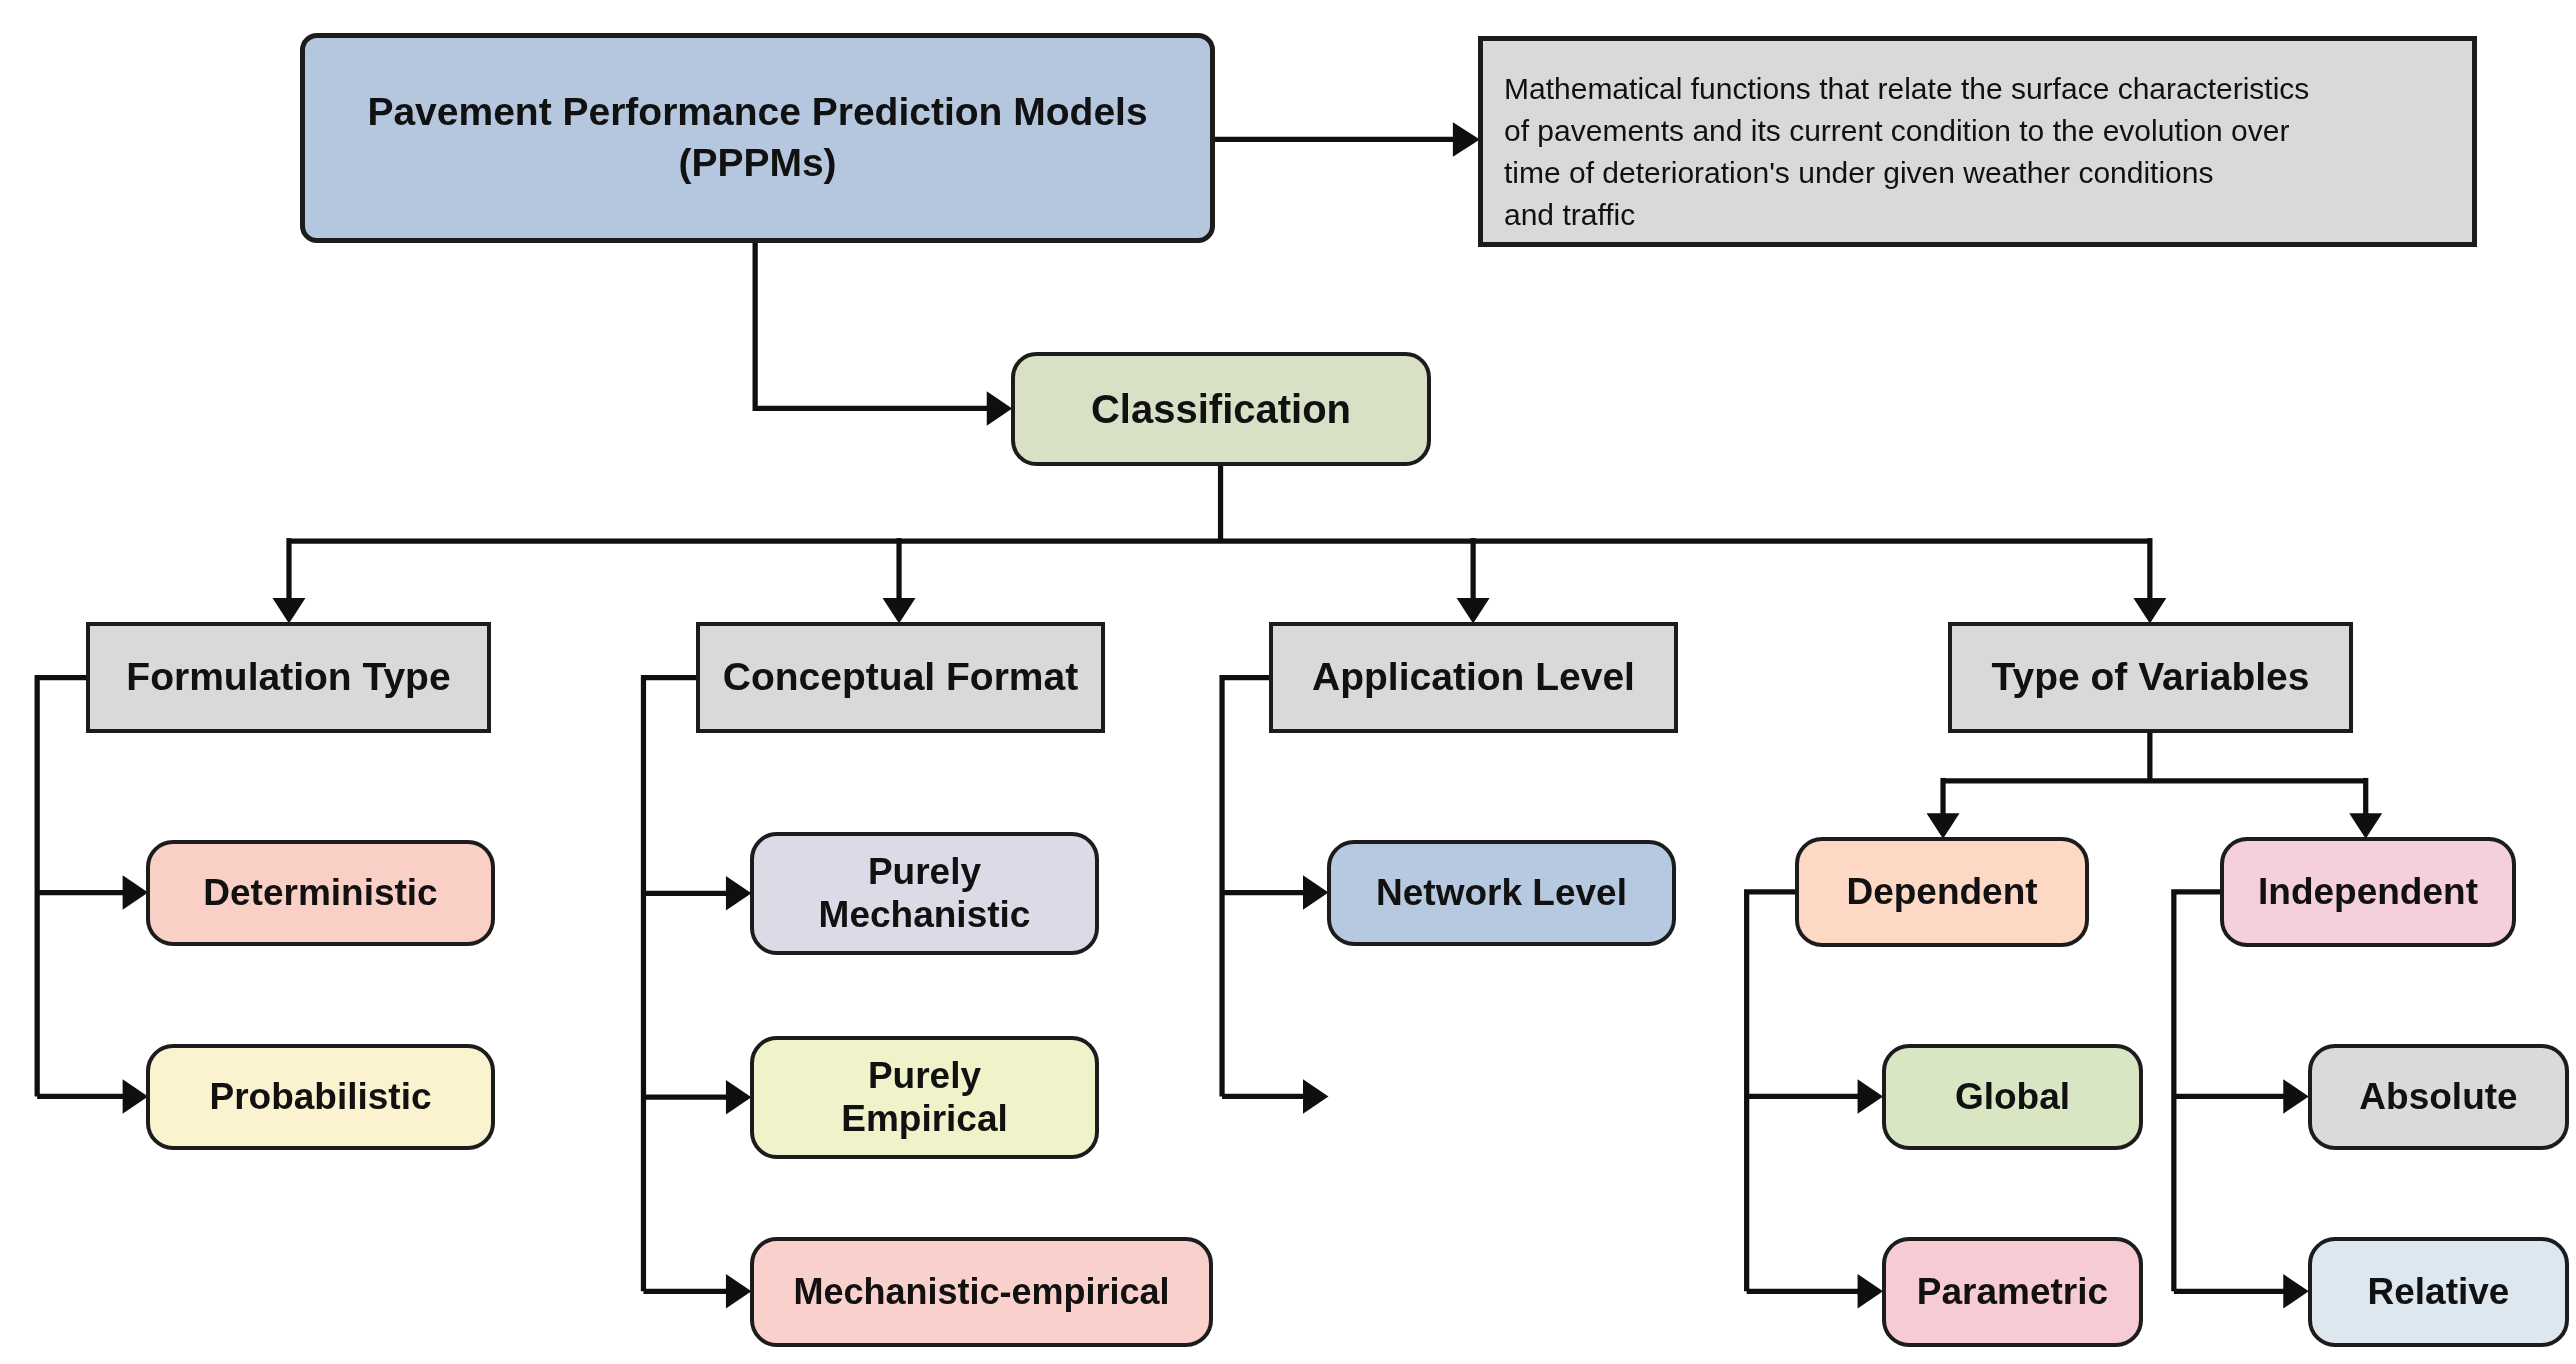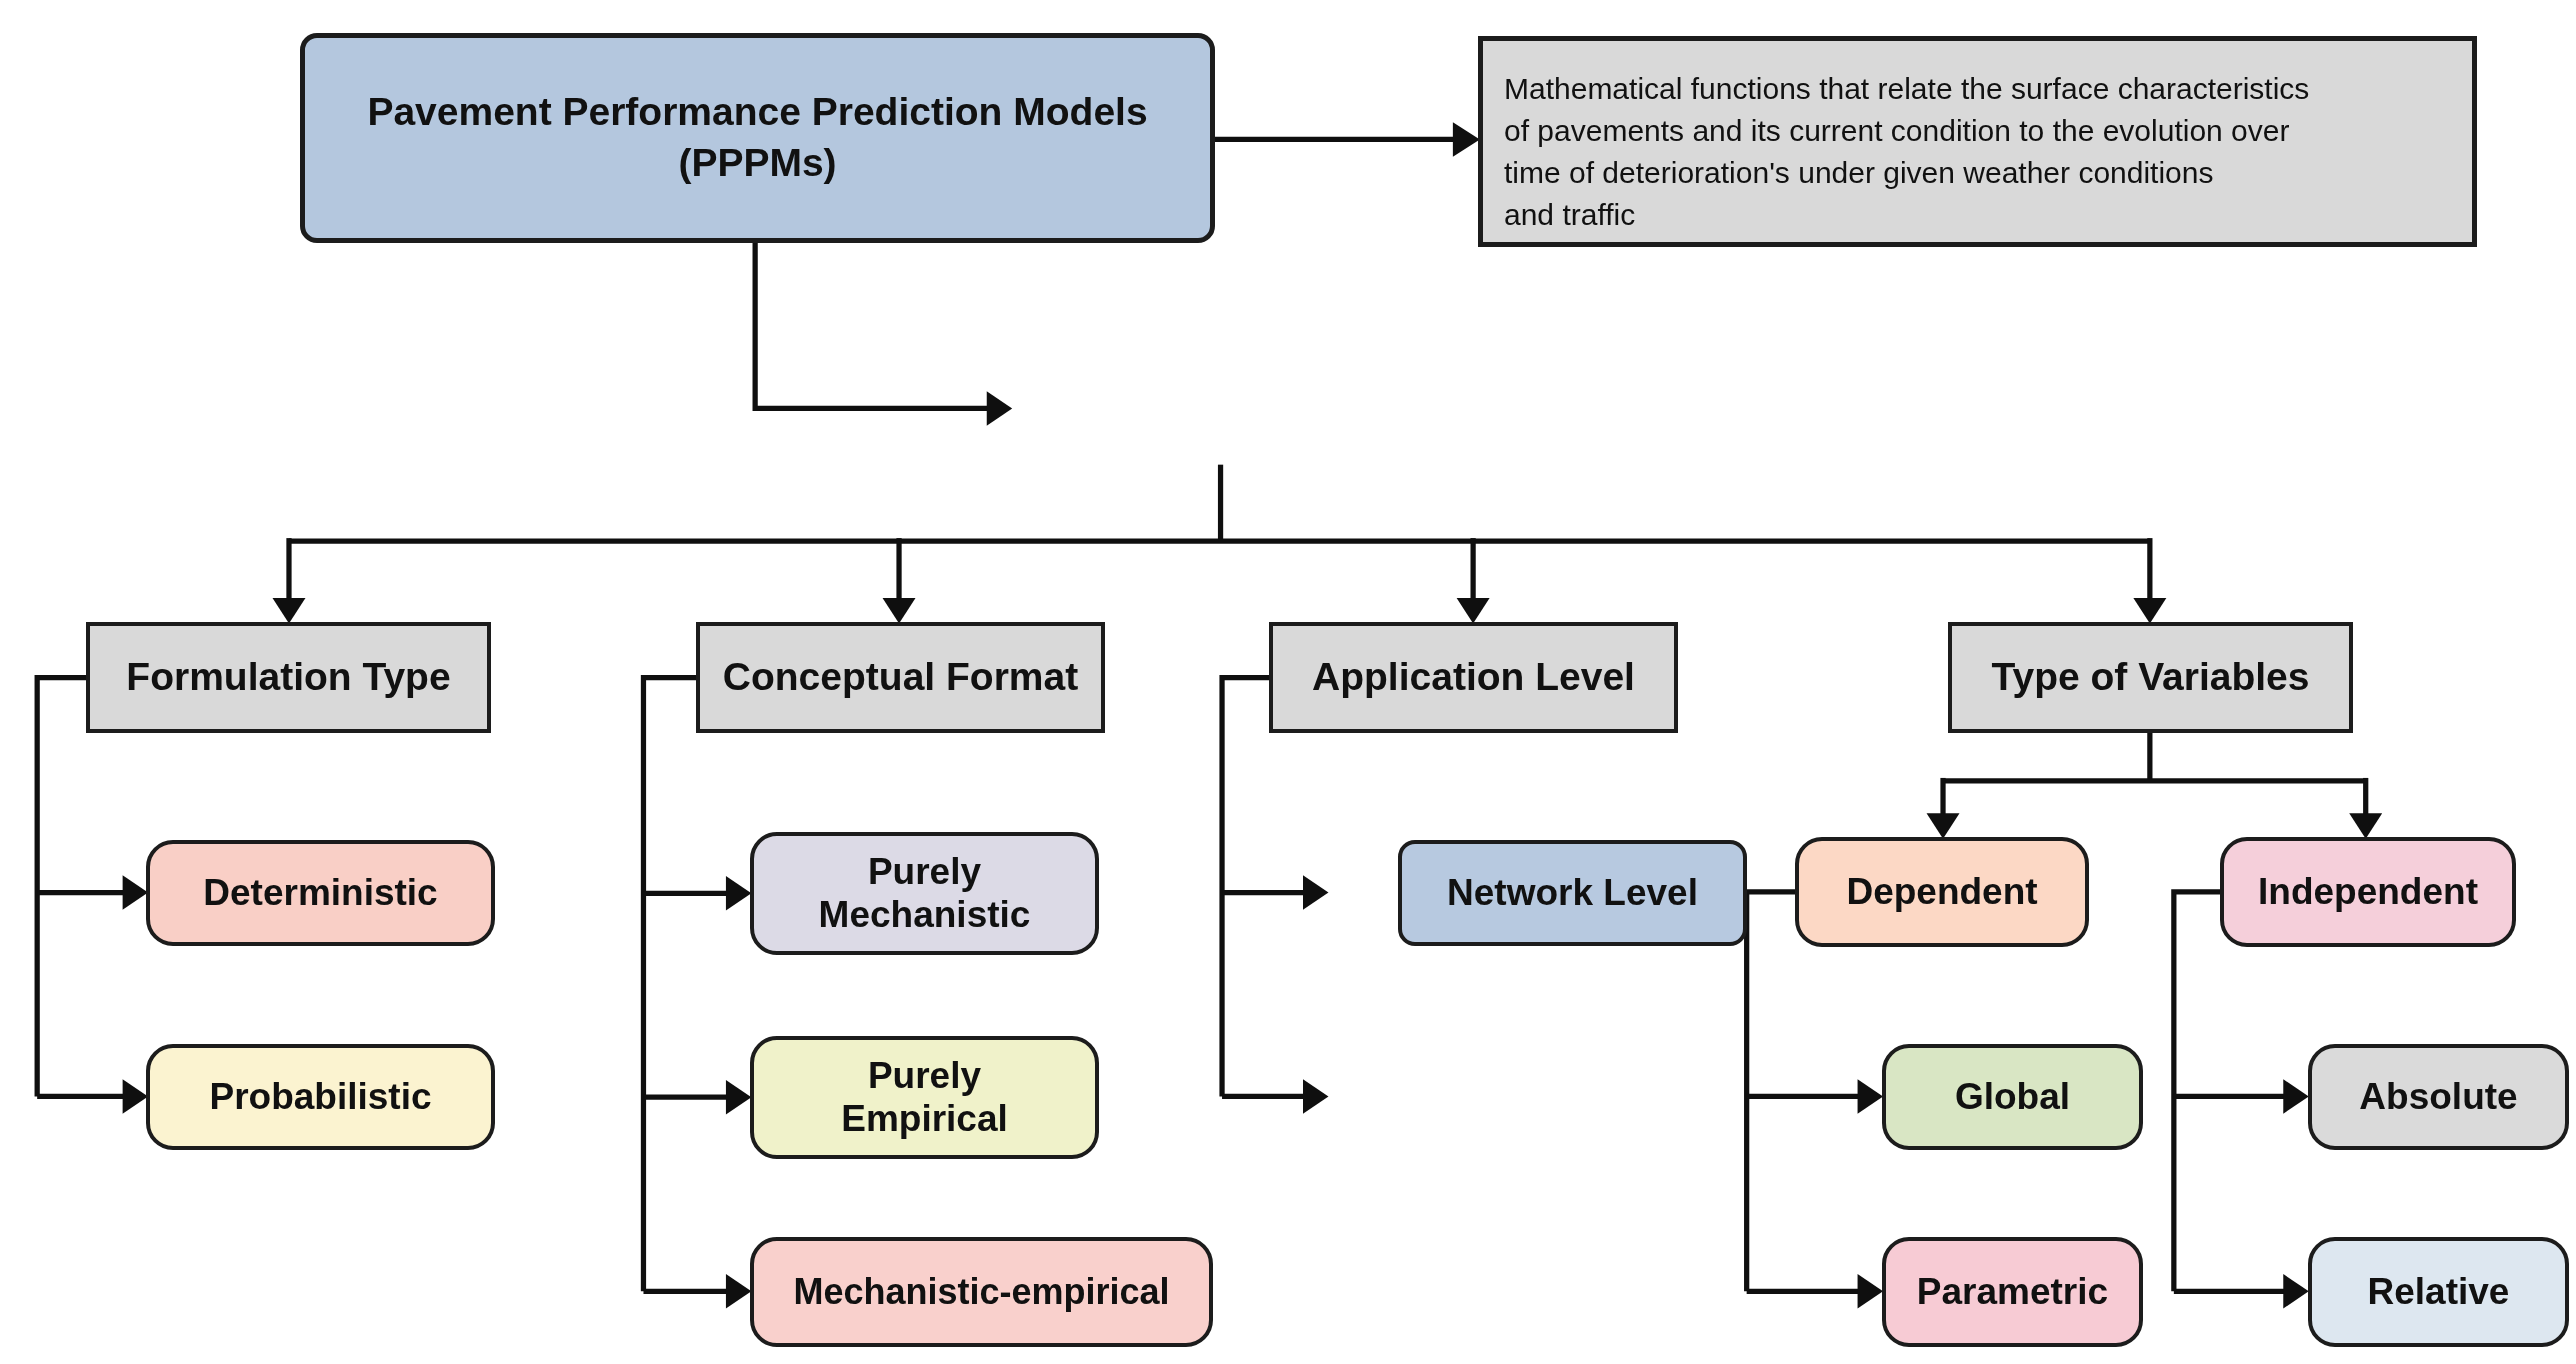--- a/index.html
+++ b/index.html
@@ -59,21 +59,21 @@
   .n-application-level { left: 1269px; top: 622px; width: 409px; height: 111px; font-size: 39px; }
   .n-type-of-variables { left: 1948px; top: 622px; width: 405px; height: 111px; font-size: 39px; }
 
   .n-deterministic { left: 146px; top: 840px; width: 349px; height: 106px; font-size: 37px; }
   .n-probabilistic { left: 146px; top: 1044px; width: 349px; height: 106px; font-size: 37px; }
 
   .n-purely-mechanistic    { left: 750px; top: 832px; width: 349px; height: 123px; font-size: 37px; line-height: 1.15; }
   .n-purely-empirical      { left: 750px; top: 1036px; width: 349px; height: 123px; font-size: 37px; line-height: 1.15; }
   .n-mechanistic-empirical { left: 750px; top: 1237px; width: 463px; height: 110px; font-size: 36px; }
 
-  .n-network-level { left: 1398px; top: 840px; width: 349px; height: 106px; font-size: 37px; border-radius: 17px; }
+  .n-network-level { left: 1327px; top: 840px; width: 349px; height: 106px; font-size: 37px; }
   .n-project-level { left: 1327px; top: 1044px; width: 349px; height: 106px; font-size: 37px; }
 
   .n-dependent   { left: 1795px; top: 837px; width: 294px; height: 110px; font-size: 37px; }
   .n-independent { left: 2220px; top: 837px; width: 296px; height: 110px; font-size: 37px; }
   .n-global      { left: 1882px; top: 1044px; width: 261px; height: 106px; font-size: 37px; }
   .n-parametric  { left: 1882px; top: 1237px; width: 261px; height: 110px; font-size: 37px; }
   .n-absolute    { left: 2308px; top: 1044px; width: 261px; height: 106px; font-size: 37px; }
   .n-relative    { left: 2308px; top: 1237px; width: 261px; height: 110px; font-size: 37px; }
 </style>
 </head>
@@ -150,20 +150,21 @@
   </svg>
 
   <div class="node n-root" style="background-color: rgb(180, 199, 222);">Pavement Performance Prediction Models
 (PPPMs)</div>
 
   <div class="node n-definition" style="background-color: rgb(217, 217, 217);">Mathematical functions that relate the surface characteristics
 of pavements and its current condition to the evolution over
 time of deterioration's under given weather conditions
 and traffic</div>
 
+  <div class="node n-classification" style="background-color: rgb(216, 225, 198);">Classification</div>
 
   <div class="node n-formulation-type" style="background-color: rgb(217, 217, 217);">Formulation Type</div>
 
   <div class="node rounded n-deterministic" style="background-color: rgb(249, 207, 198);">Deterministic</div>
 
   <div class="node rounded n-probabilistic" style="background-color: rgb(251, 243, 208);">Probabilistic</div>
 
   <div class="node n-conceptual-format" style="background-color: rgb(217, 217, 217);">Conceptual Format</div>
 
   <div class="node rounded n-purely-mechanistic" style="background-color: rgb(220, 218, 230);">Purely

